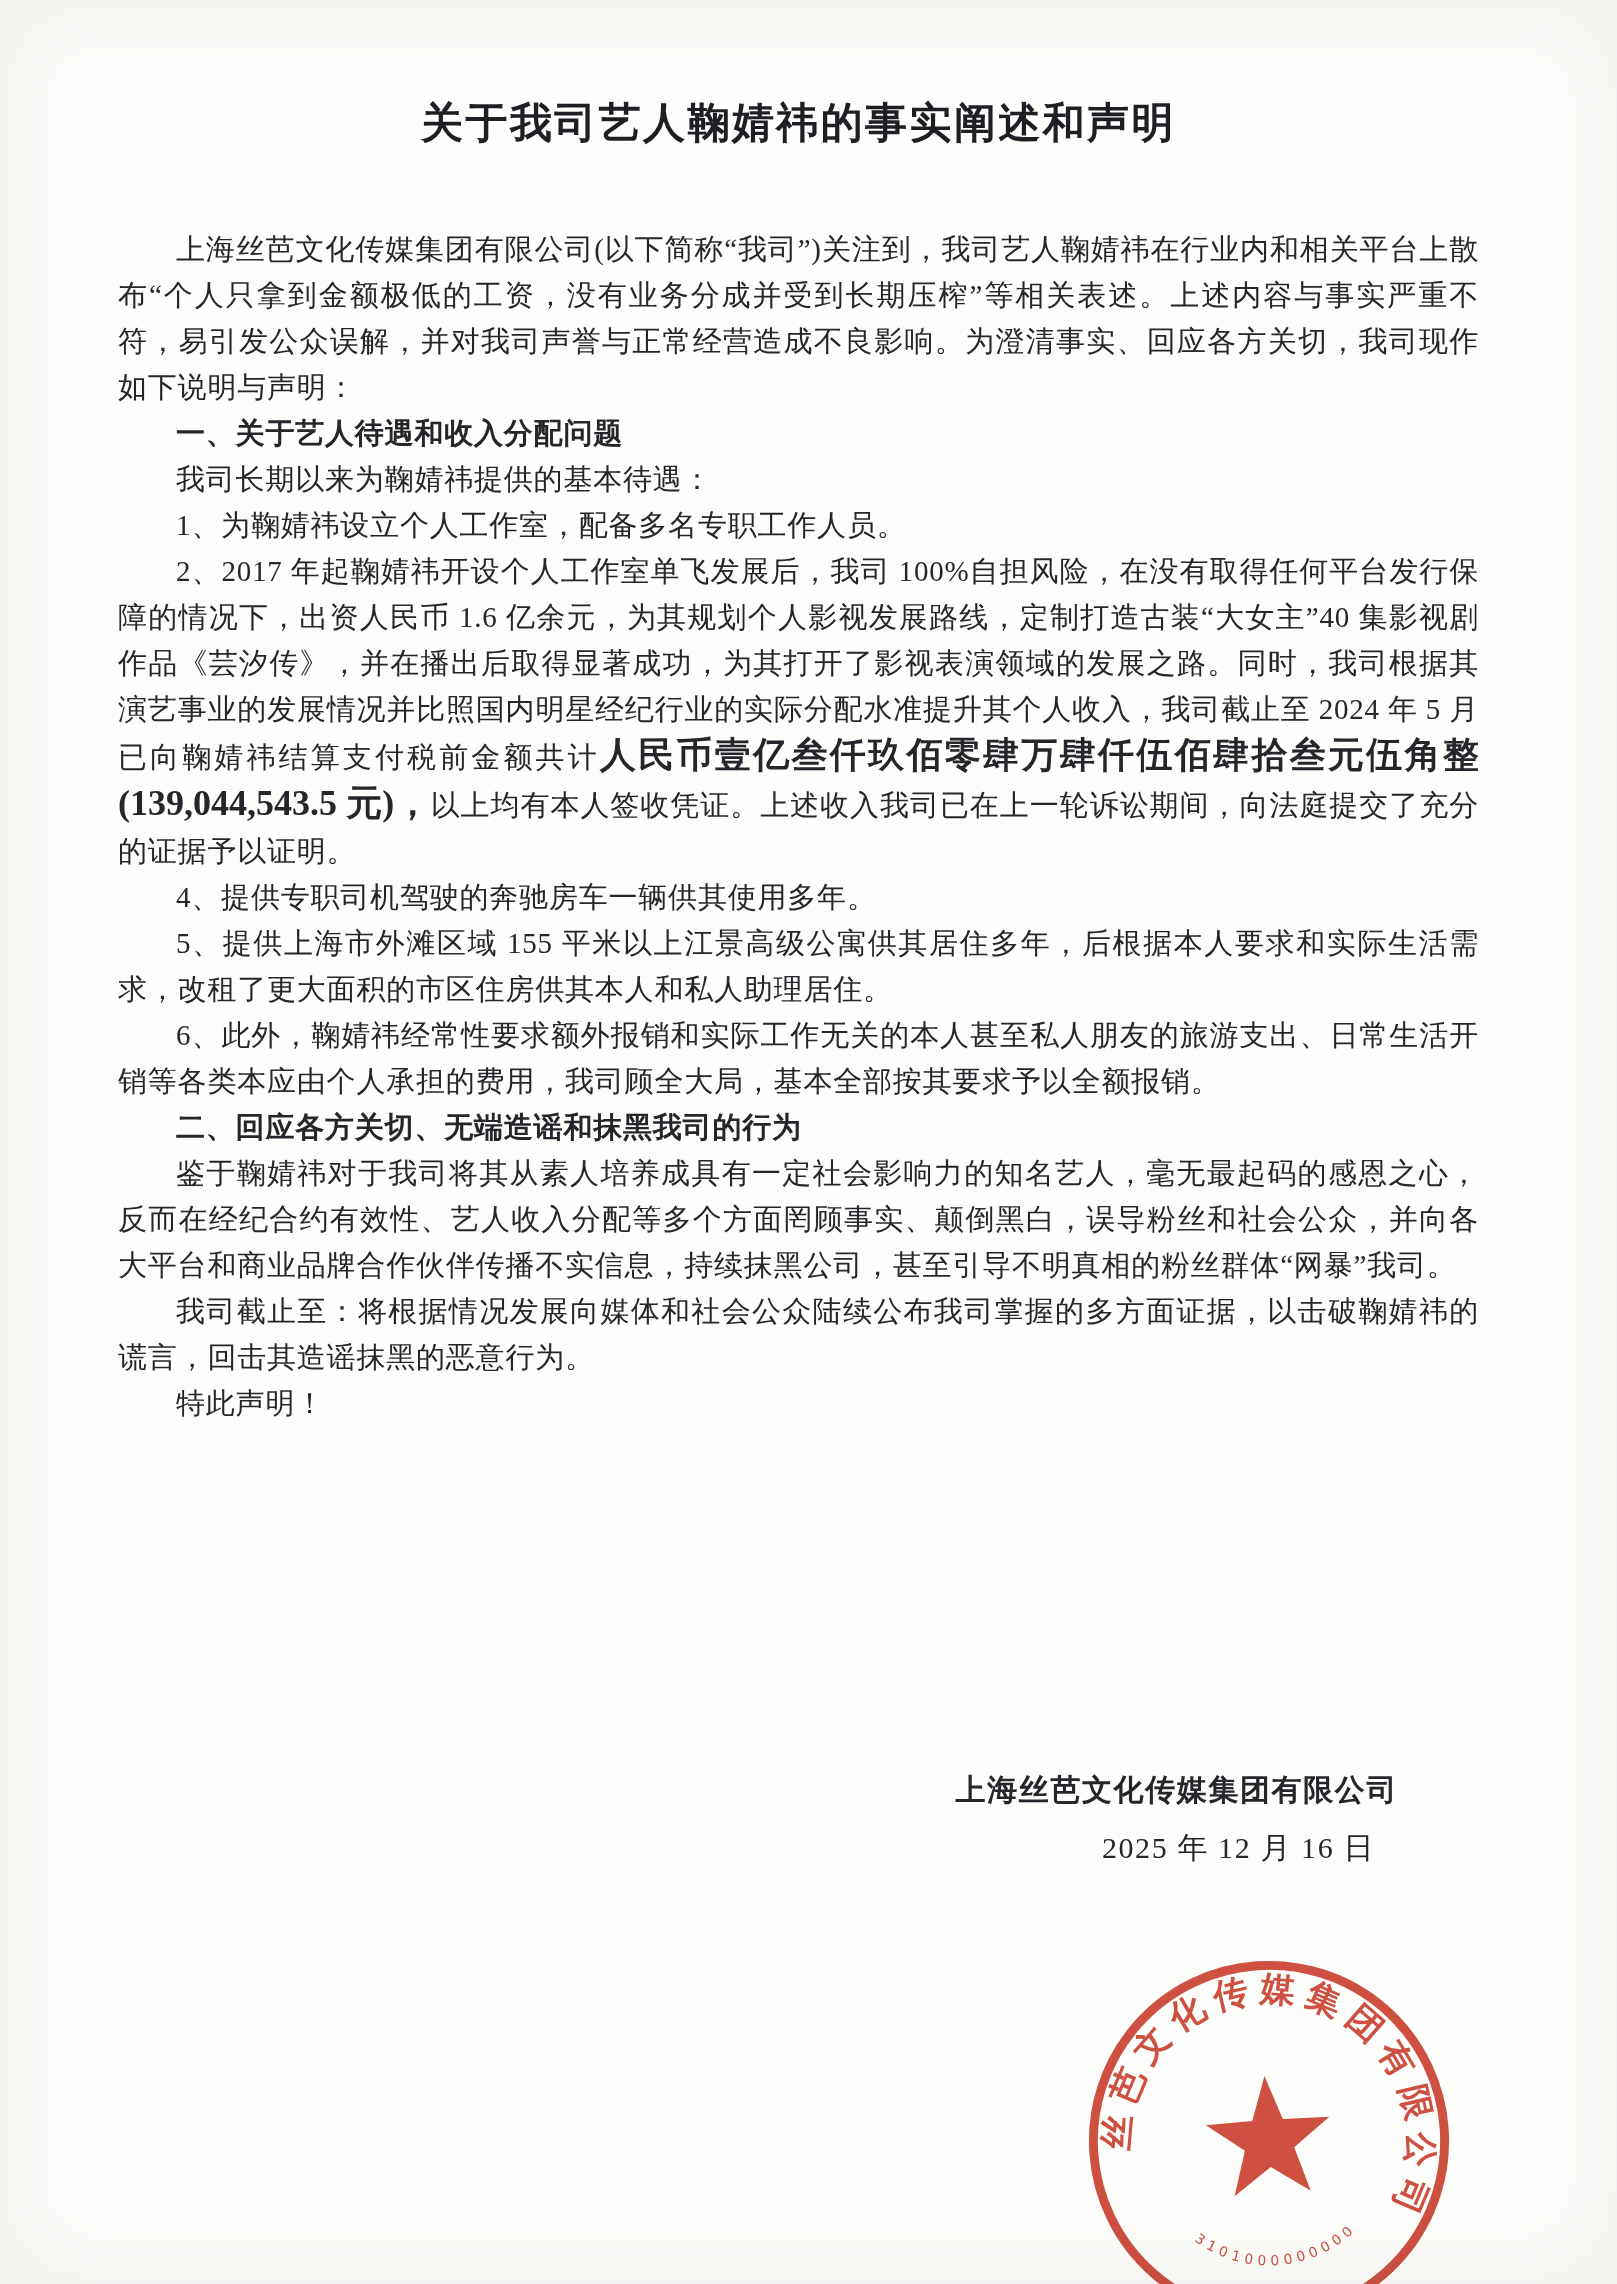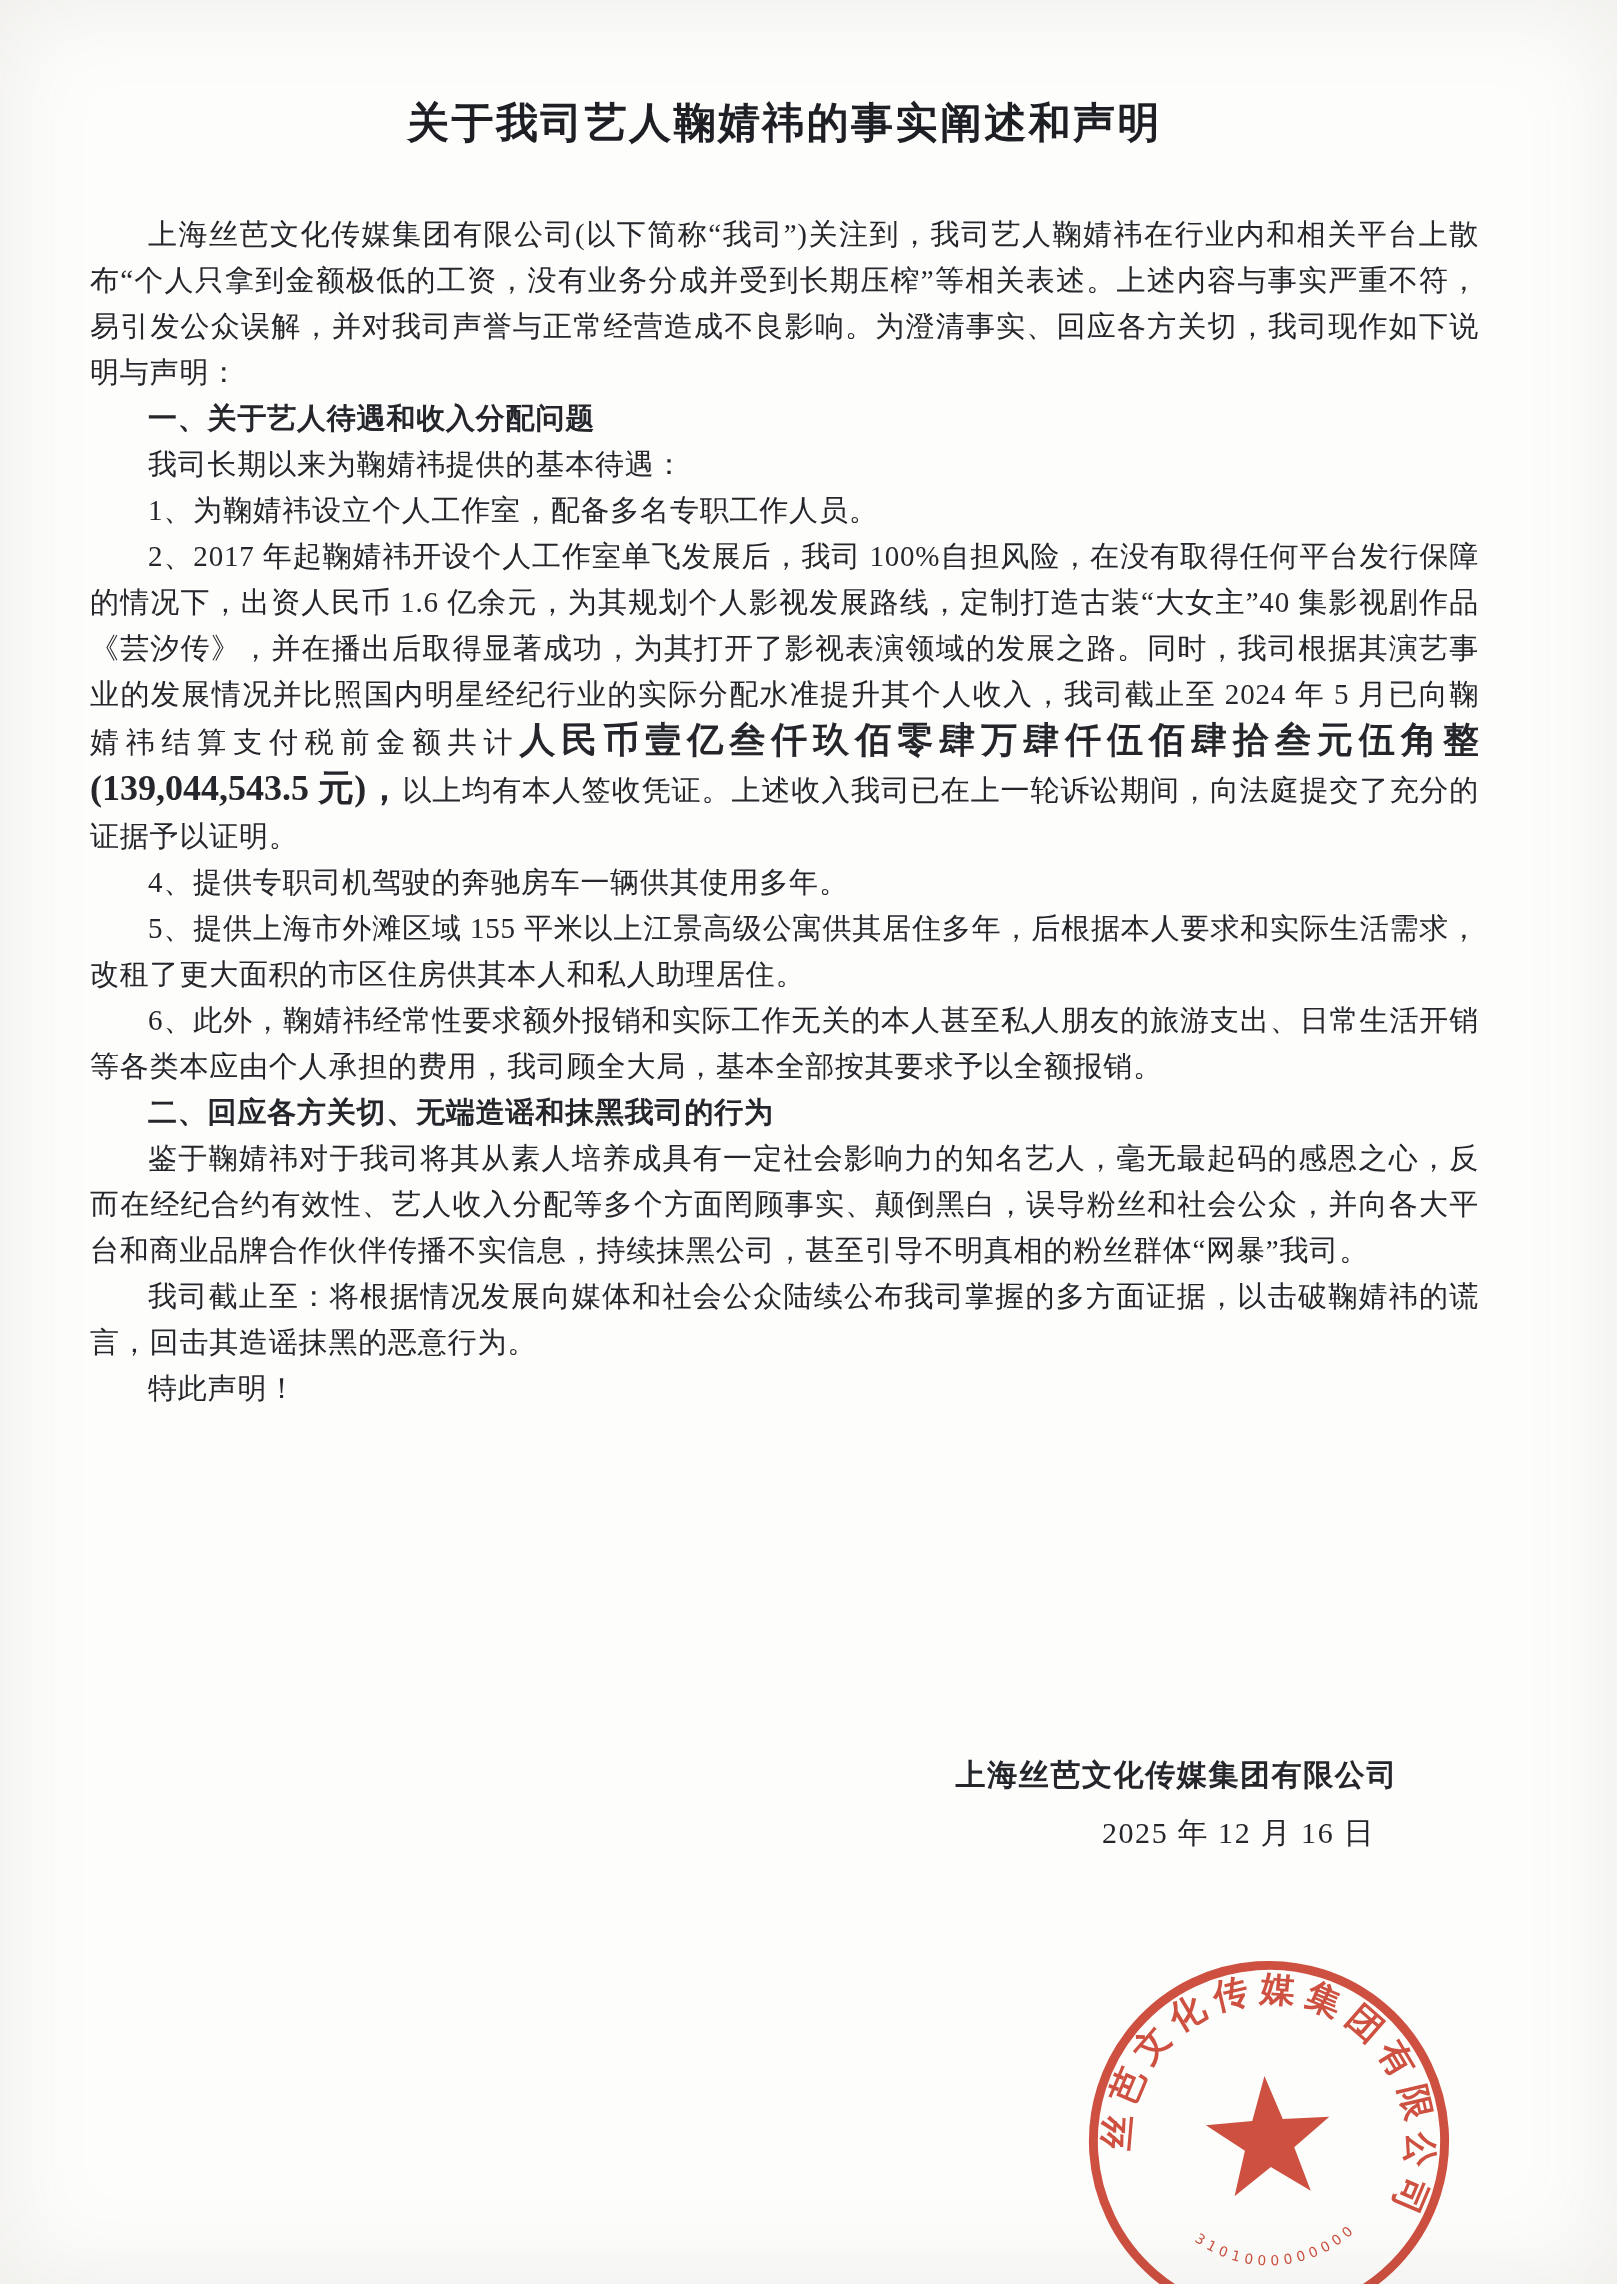--- a/index.html
+++ b/index.html
@@ -10,39 +10,39 @@
     position: relative;
     width: 1618px;
     height: 2284px;
     margin: 0 auto;
     background: #fdfdfb;
     color: #24262b;
     overflow: hidden;
     box-shadow: inset 0 0 97px rgba(120,115,105,0.12);
   }
 
-  .content { padding: 95px 139px 0 90px; }
+  .content { padding: 95px 139px 0 118px; }
 
   .doc-title {
     text-align: center;
     font-size: 42px;
     font-weight: bold;
     letter-spacing: 2.4px;
     color: #1d1f24;
   }
 
   .body-p, .heading, .lead-p, .closing-p {
     font-size: 29px;
     line-height: 46px;
     text-indent: 2em;
     letter-spacing: 0.8px;
     text-align: justify;
   }
 
-  .intro-p { margin-top: 60px; }
+  .intro-p { margin-top: 75px; }
 
   .heading {
     font-weight: bold;
   }
 
   .amount {
     font-size: 36px;
     font-weight: bold;
     letter-spacing: 0;
   }

